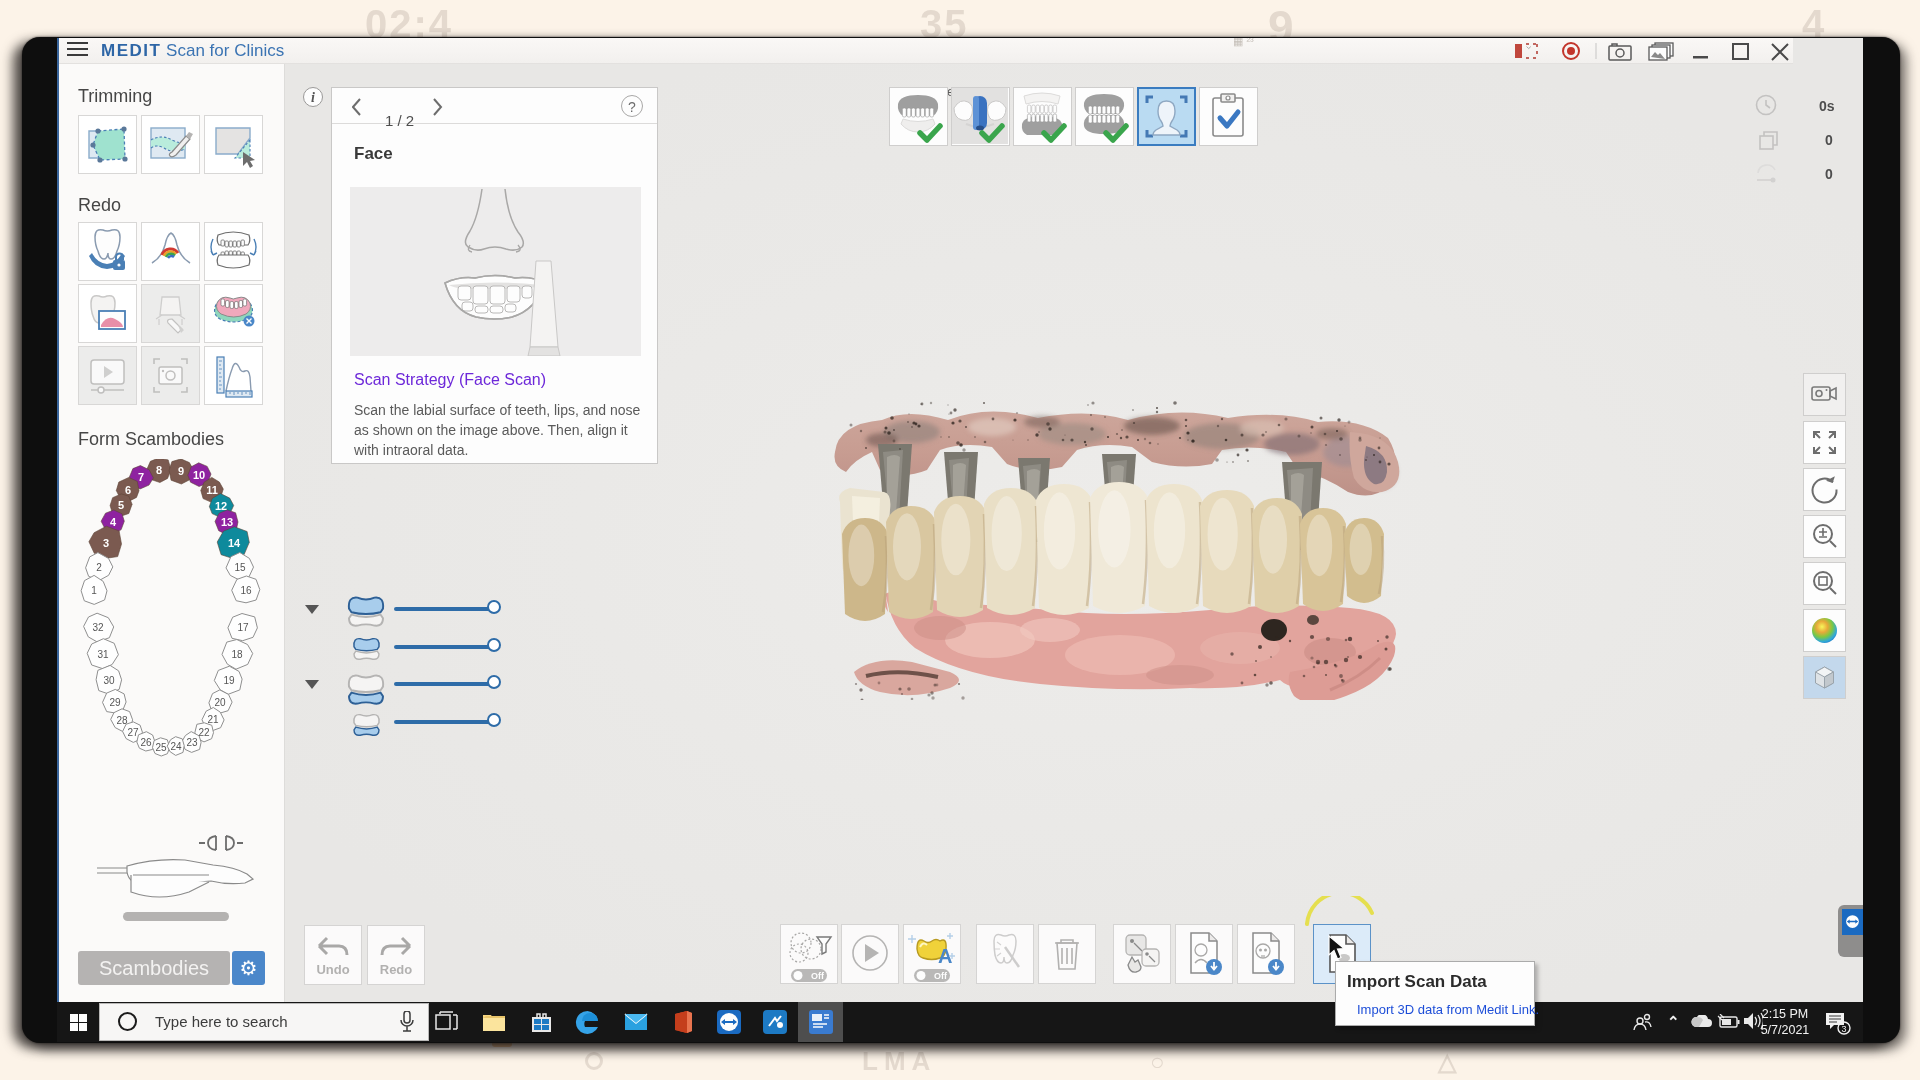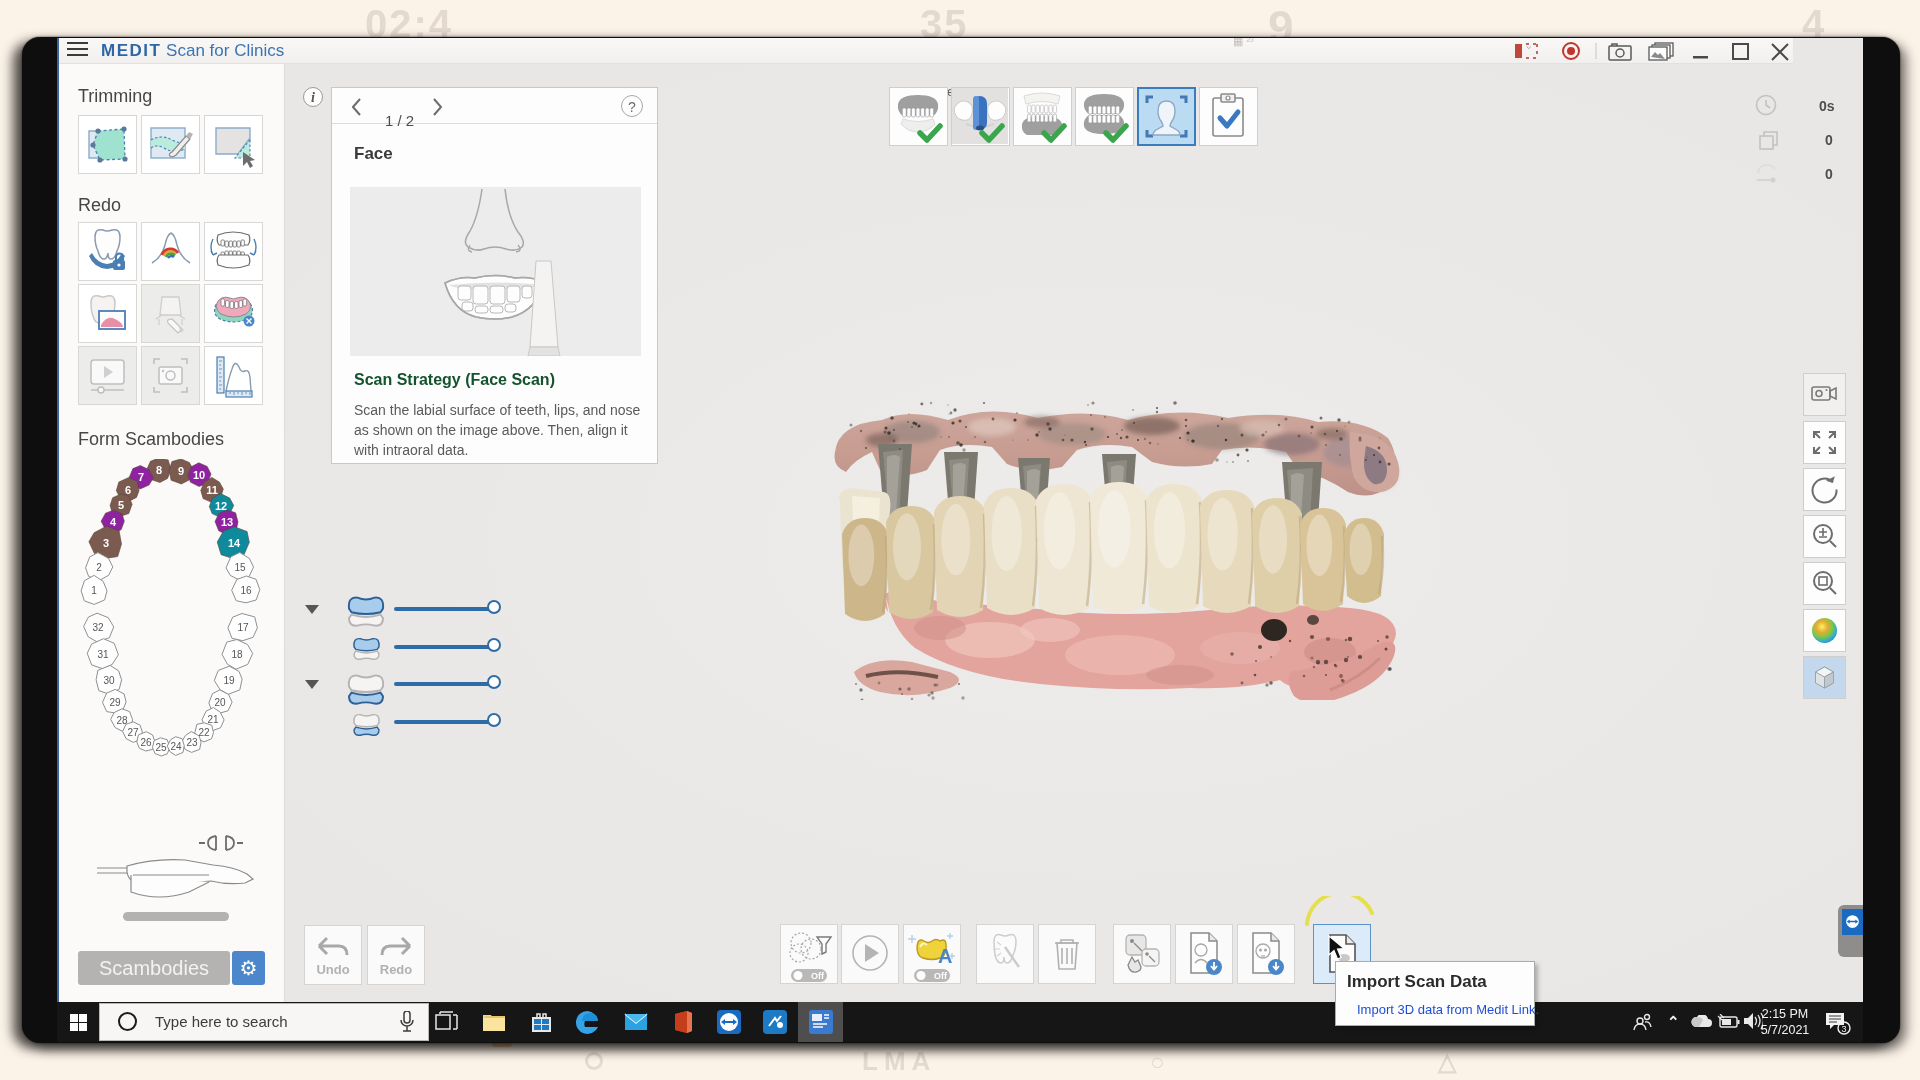--- a/index.html
+++ b/index.html
@@ -416,21 +416,21 @@
           <rect x="125" y="119" width="13" height="7" rx="3"></rect>
           <rect x="140" y="119" width="13" height="7" rx="3"></rect>
           <rect x="155" y="117" width="11" height="8" rx="3"></rect>
         </g>
         <path d="M95 96 Q110 89 125 91 Q145 86 165 91 Q182 89 195 96 Q186 123 162 130 Q144 134 126 130 Q103 124 95 96 Z" fill="none" stroke="#a9a8a7" stroke-width="1.5"></path>
 
         <path d="M186 74 L201 74 L208 160 L180 160 Z" fill="#f4f3f2" stroke="#c9c8c7" stroke-width="1"></path>
         <path d="M180 160 L208 160 L210 169 L178 169 Z" fill="#e3e2e1" stroke="#c9c8c7" stroke-width="1"></path>
       </svg>
     </div>
-    <div style="position:absolute;left:22px;top:283px;font-size:16px;font-weight:bold;color:#14532d;">Scan Strategy (Face Scan)</div>
+    <div style="position:absolute;left:22px;top:283px;font-size:16px;font-weight:normal;color:#6d28d9;">Scan Strategy (Face Scan)</div>
     <div style="position:absolute;left:22px;top:312px;width:290px;font-size:14px;line-height:20px;color:#5a5a5a;">Scan the labial surface of teeth, lips, and nose as shown on the image above. Then, align it with intraoral data.</div>
   </div>
 
   <div id="sliders">
       <div class="tri" style="left:248px;top:567px;"></div>
       <div class="tri" style="left:248px;top:642px;"></div>
       <svg style="position:absolute;left:288px;top:556px;" width="42" height="34" viewBox="0 0 34 28">
       <path d="M3 12 Q2 2 10 3 Q17 6 24 3 Q32 2 31 12 L29 15 Q17 18 5 15 Z" fill="#a8cdec" stroke="#2e6096" stroke-width="1.6"></path>
       <path d="M5 17 Q17 21 29 17 L31 20 Q31 27 24 26 Q17 24 10 26 Q3 27 3 20 Z" fill="#f5f4f3" stroke="#b5b4b3" stroke-width="1.6"></path>
     </svg>

